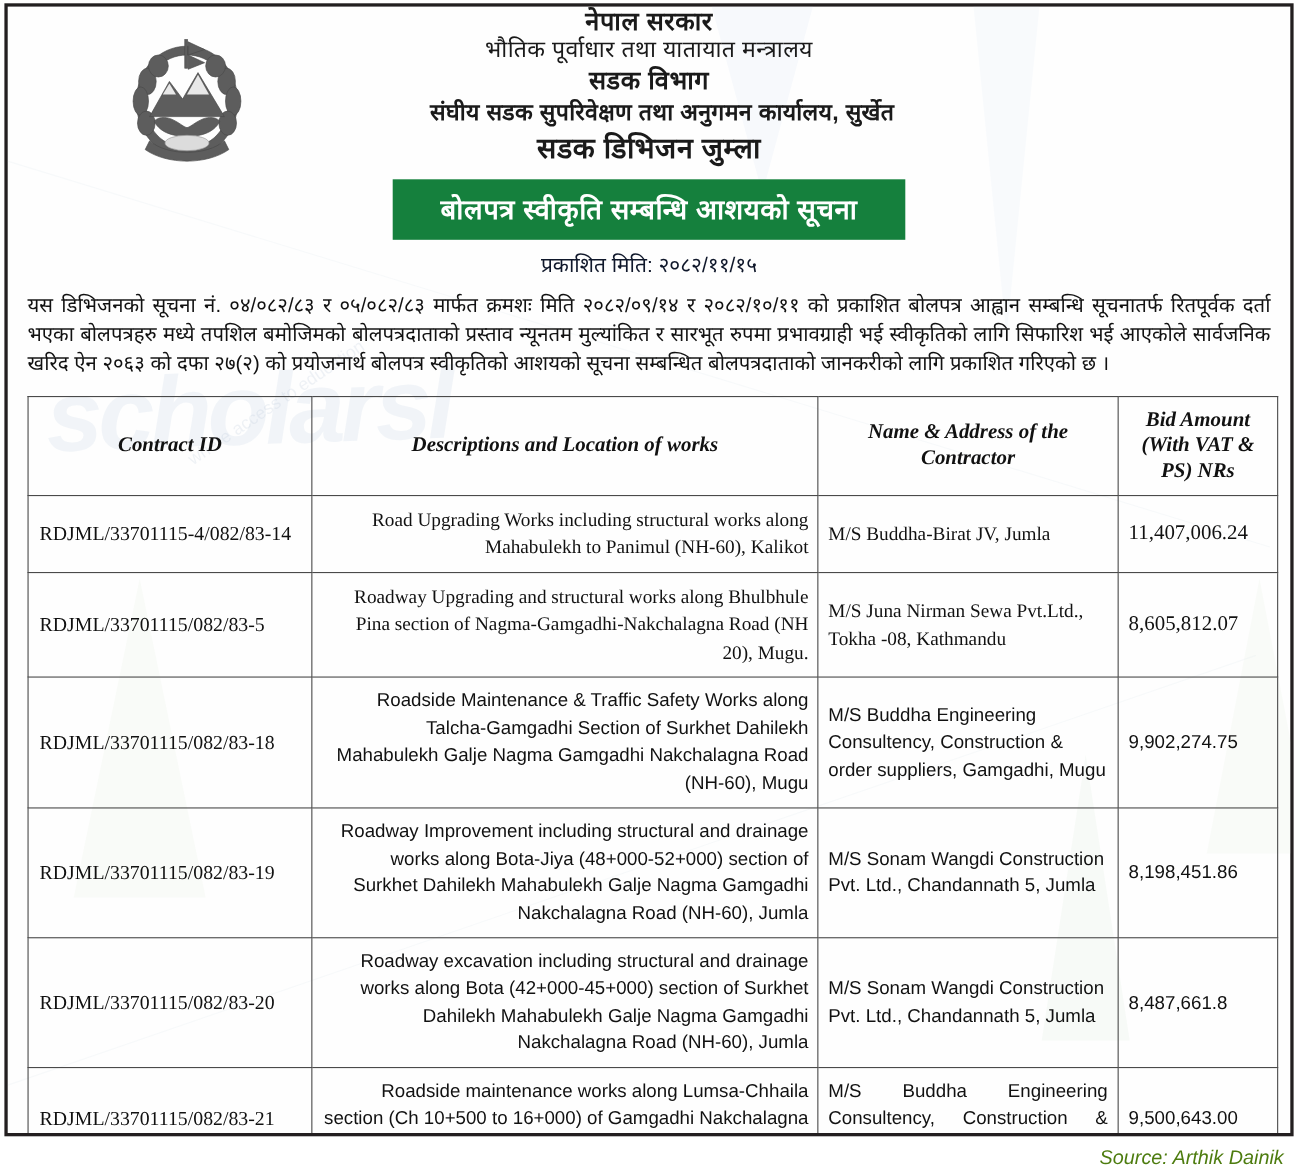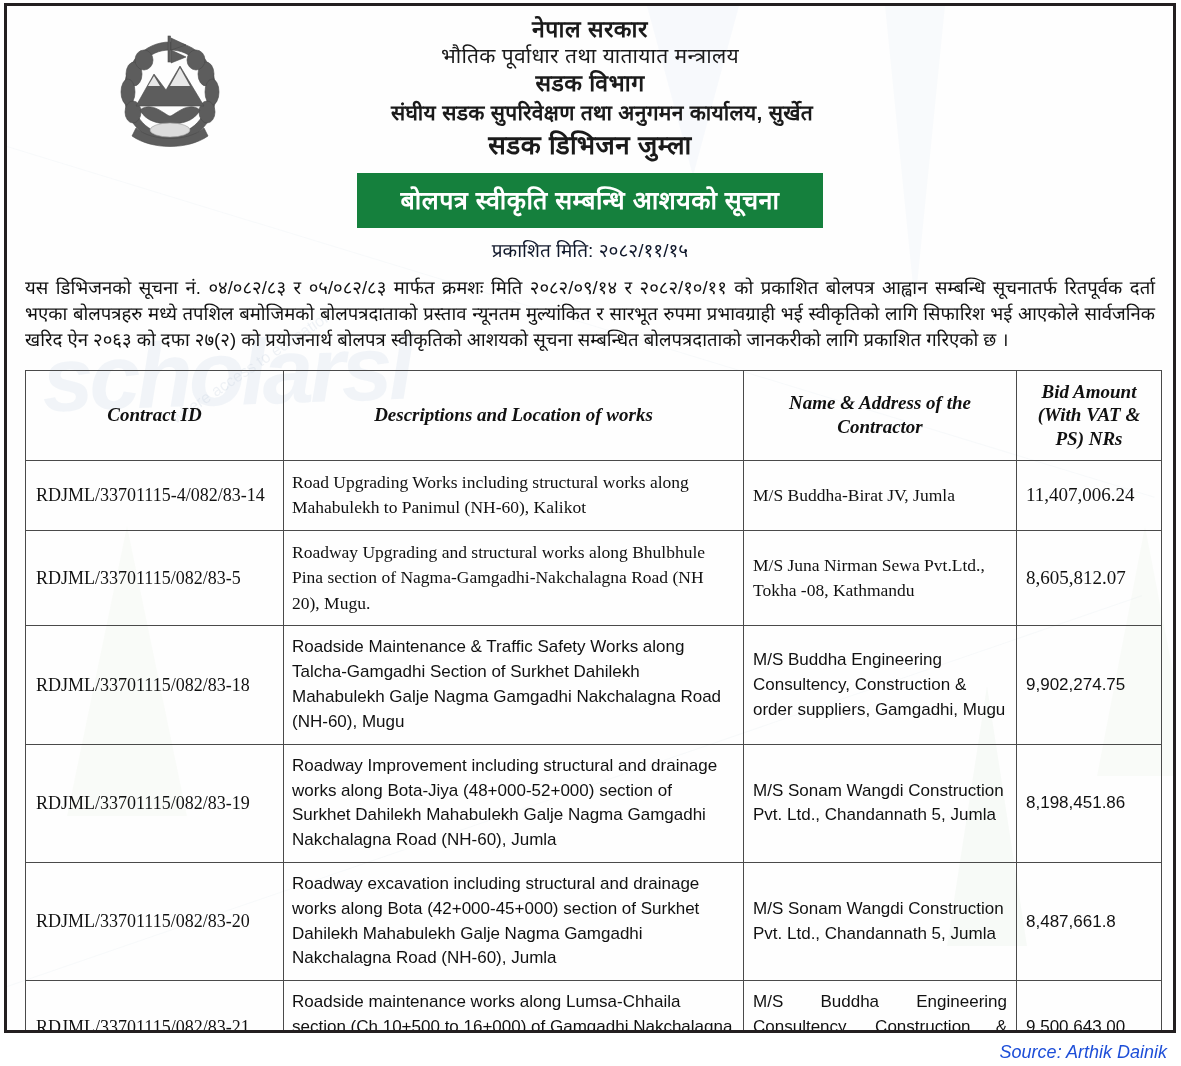--- a/index.html
+++ b/index.html
@@ -113,21 +113,21 @@
   }
 
   #content {
     position: relative;
     z-index: 2;
   }
 
   
   .header {
     position: relative;
-    padding-top: 10px;
+    padding-top: 0;
     text-align: center;
   }
   .emblem {
     position: absolute;
     left: 103px;
     top: 24px;
     width: 120px;
     height: 142px;
   }
   .org-lines {
@@ -209,21 +209,21 @@
 
   td.cell-id {
     font-family: "Liberation Serif", serif;
     font-size: 18px;
     padding: 8px 6px 8px 10px;
     text-align: left;
     white-space: nowrap;
   }
   td.cell-desc {
     padding: 9px 8px;
-    text-align: left;
+    text-align: right;
     font-size: 17.5px;
     line-height: 1.46;
   }
   td.cell-name {
     padding: 9px 9px;
     text-align: left;
     font-size: 17.5px;
     line-height: 1.46;
   }
   td.cell-bid {
@@ -252,21 +252,21 @@
   }
 
   
   .source {
     position: absolute;
     right: 14px;
     top: 1042px;
     font-family: "Liberation Sans", sans-serif;
     font-style: italic;
     font-size: 18px;
-    color: #1d4ed8;
+    color: #4d7c0f;
     z-index: 3;
   }
 </style>
 </head>
 <body>
 
 <div id="page">
   <div id="page-border">
 
     <div class="watermark wm-shape-a"></div>

